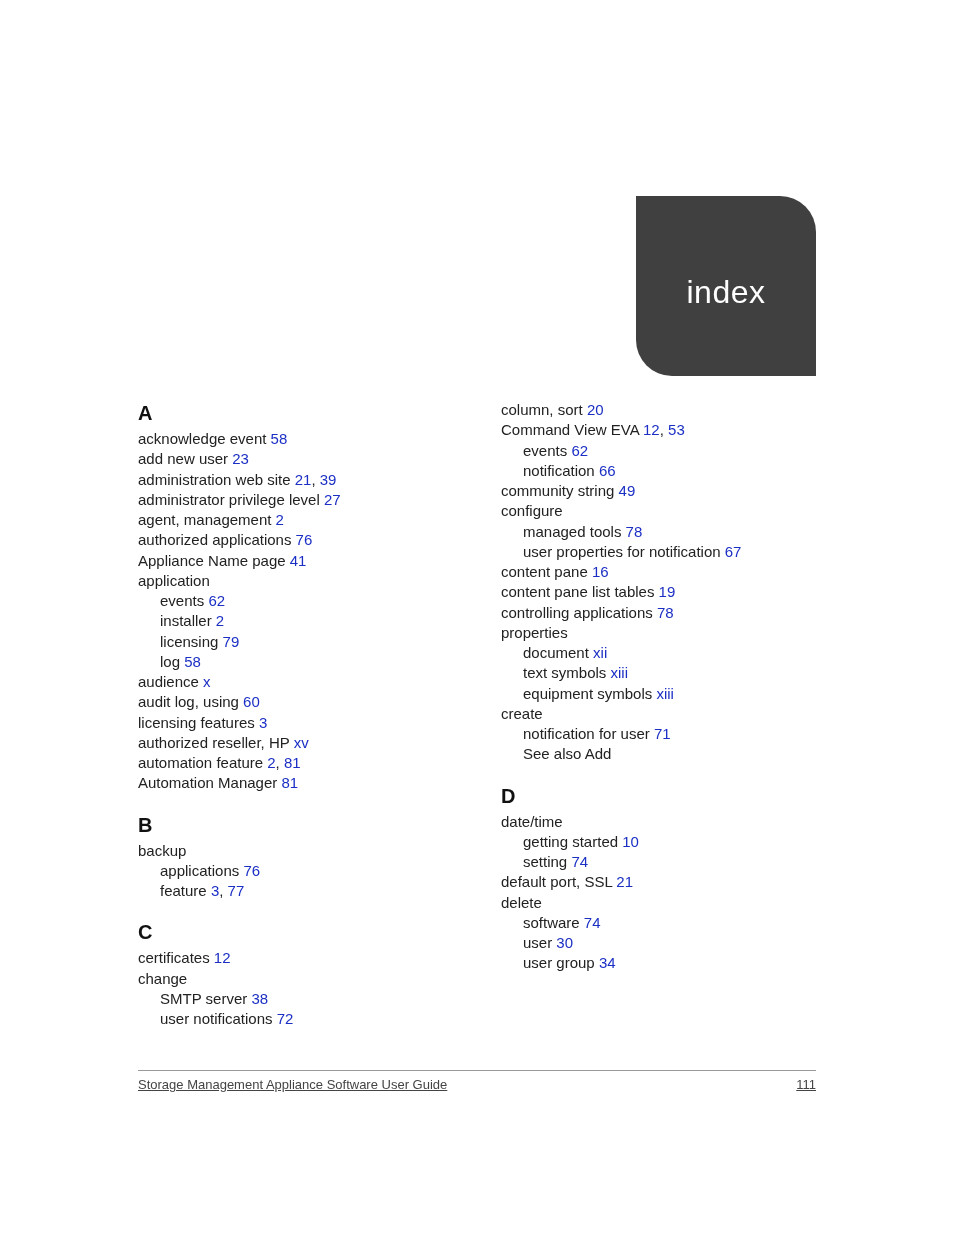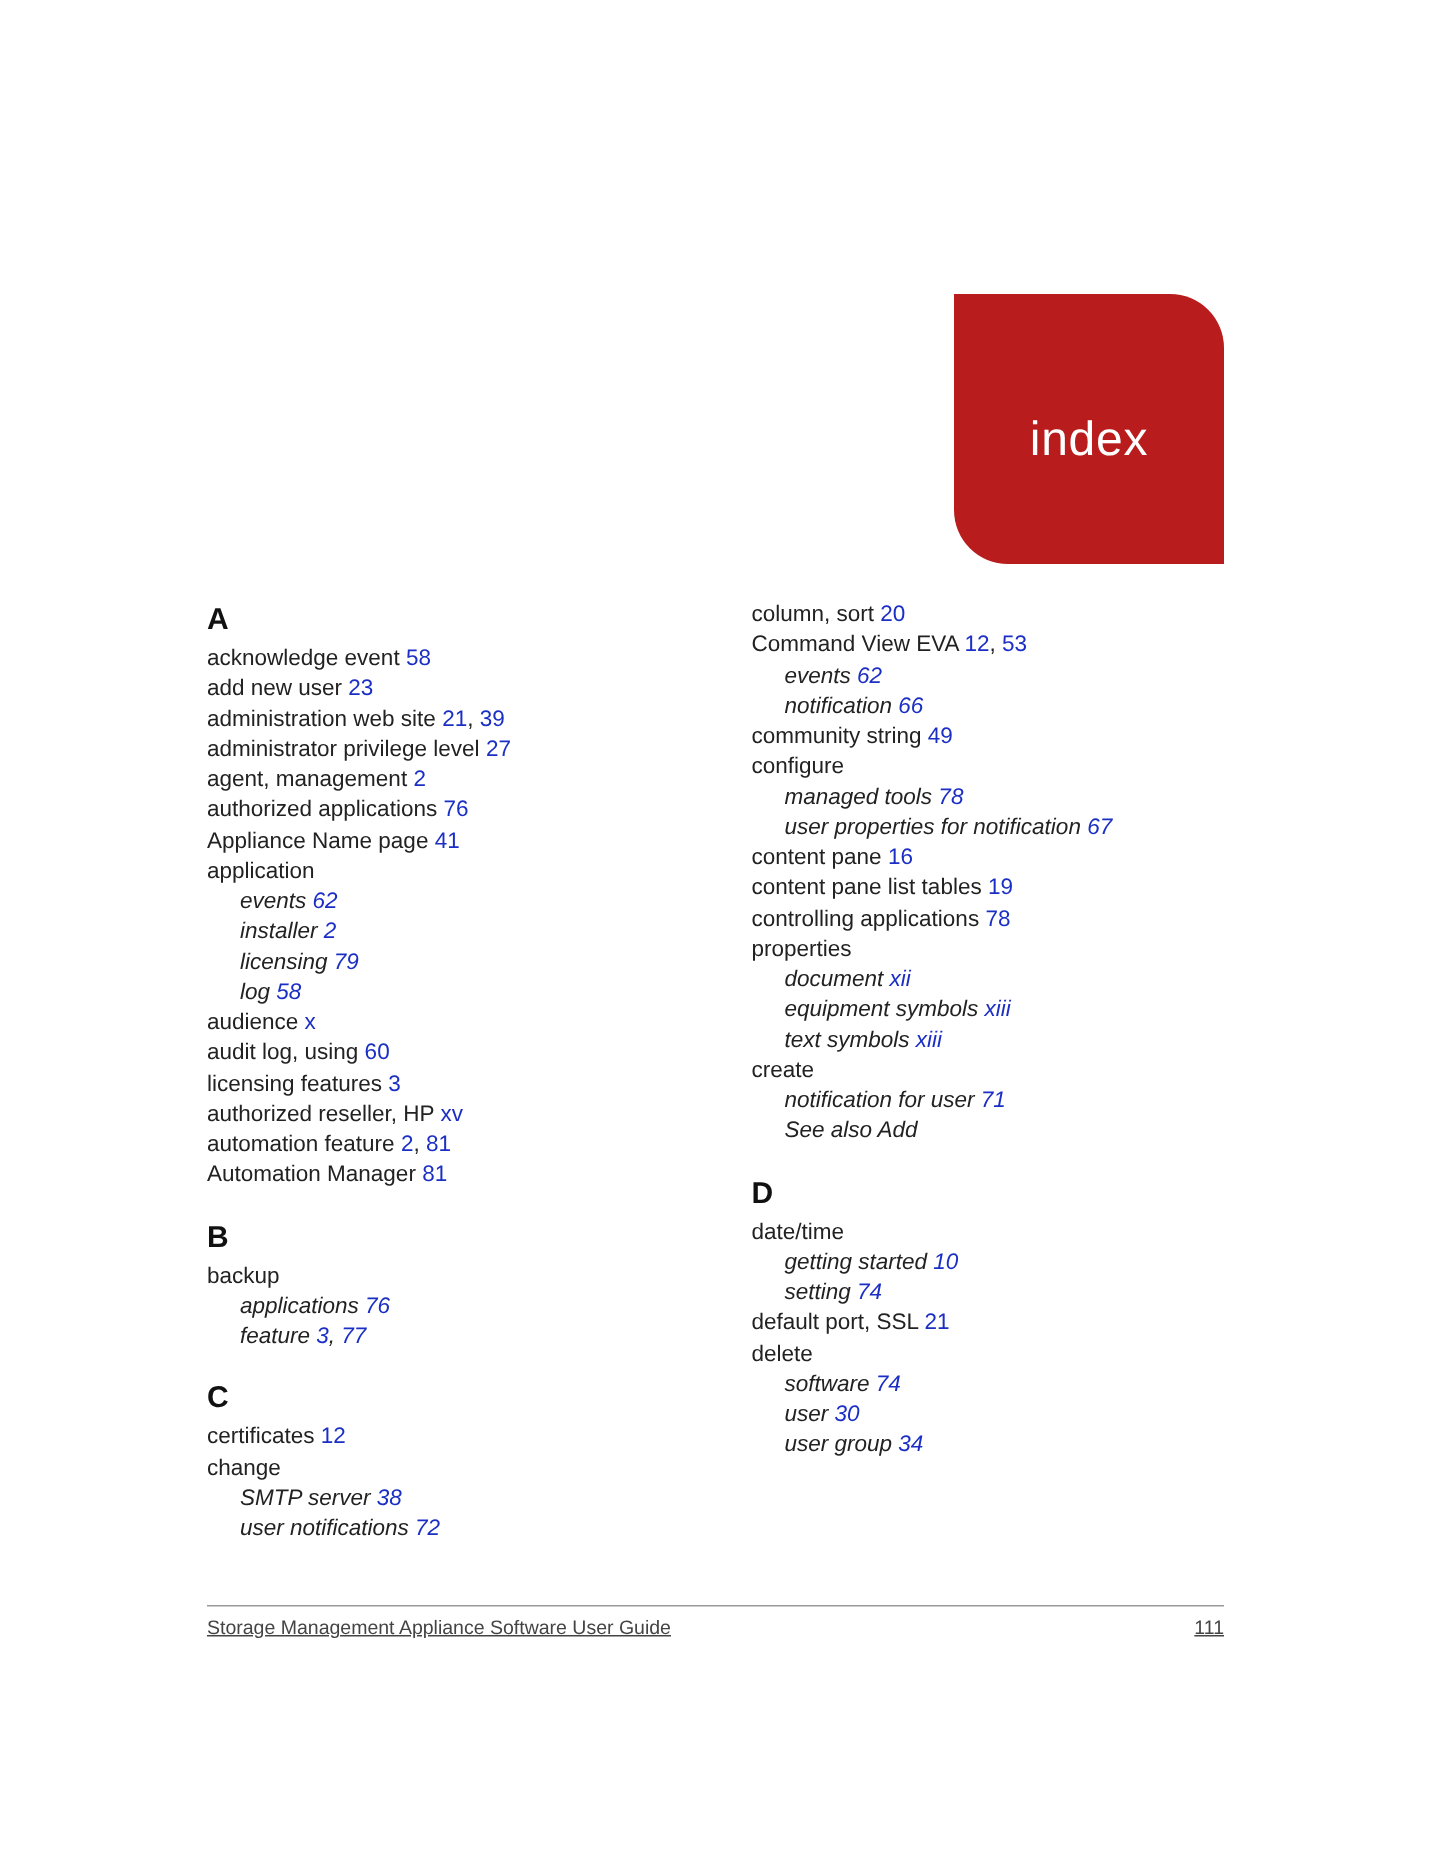--- a/index.html
+++ b/index.html
@@ -9,21 +9,21 @@
     width: 954px;
     height: 1235px;
     padding: 0;
   }
   .badge {
     position: absolute;
     right: 138px;
     top: 196px;
     width: 180px;
     height: 180px;
-    background: #b91c1c;
+    background: #404040;
     border-radius: 0 36px 0 36px;
     display: flex;
     align-items: flex-start;
     justify-content: center;
     padding-top: 78px;
   }
   .badge-text {
     color: #fff;
     font-size: 32px;
     font-weight: 300;
@@ -42,21 +42,21 @@
   .letter {
     font-size: 20px;
     font-weight: bold;
     margin-top: 18px;
     margin-bottom: 2px;
     font-family: Arial, sans-serif;
     color: #111;
   }
   .col .letter:first-child { margin-top: 0; }
   .entry { display: block; }
-  .sub { padding-left: 22px; display: block; font-style: italic; }
+  .sub { padding-left: 22px; display: block; }
   .pg { color: #1b2fc5; }
   .footer {
     position: absolute;
     left: 138px;
     right: 138px;
     top: 1070px;
     border-top: 1px solid #999;
     padding-top: 6px;
     font-size: 13px;
     color: #444;
@@ -111,22 +111,22 @@
         <span class="entry sub"><span>notification </span><span class="pg">66</span></span>
         <span class="entry"><span>community string </span><span class="pg">49</span></span>
         <span class="entry"><span>configure</span></span>
         <span class="entry sub"><span>managed tools </span><span class="pg">78</span></span>
         <span class="entry sub"><span>user properties for notification </span><span class="pg">67</span></span>
         <span class="entry"><span>content pane </span><span class="pg">16</span></span>
         <span class="entry"><span>content pane list tables </span><span class="pg">19</span></span>
         <span class="entry"><span>controlling applications </span><span class="pg">78</span></span>
         <span class="entry"><span>properties</span></span>
         <span class="entry sub"><span>document </span><span class="pg">xii</span></span>
+        <span class="entry sub"><span>text symbols </span><span class="pg">xiii</span></span>
         <span class="entry sub"><span>equipment symbols </span><span class="pg">xiii</span></span>
-        <span class="entry sub"><span>text symbols </span><span class="pg">xiii</span></span>
         <span class="entry"><span>create</span></span>
         <span class="entry sub"><span>notification for user </span><span class="pg">71</span></span>
         <span class="entry sub"><span>See also Add</span></span>
         <div class="letter">D</div>
         <span class="entry"><span>date/time</span></span>
         <span class="entry sub"><span>getting started </span><span class="pg">10</span></span>
         <span class="entry sub"><span>setting </span><span class="pg">74</span></span>
         <span class="entry"><span>default port, SSL </span><span class="pg">21</span></span>
         <span class="entry"><span>delete</span></span>
         <span class="entry sub"><span>software </span><span class="pg">74</span></span>

